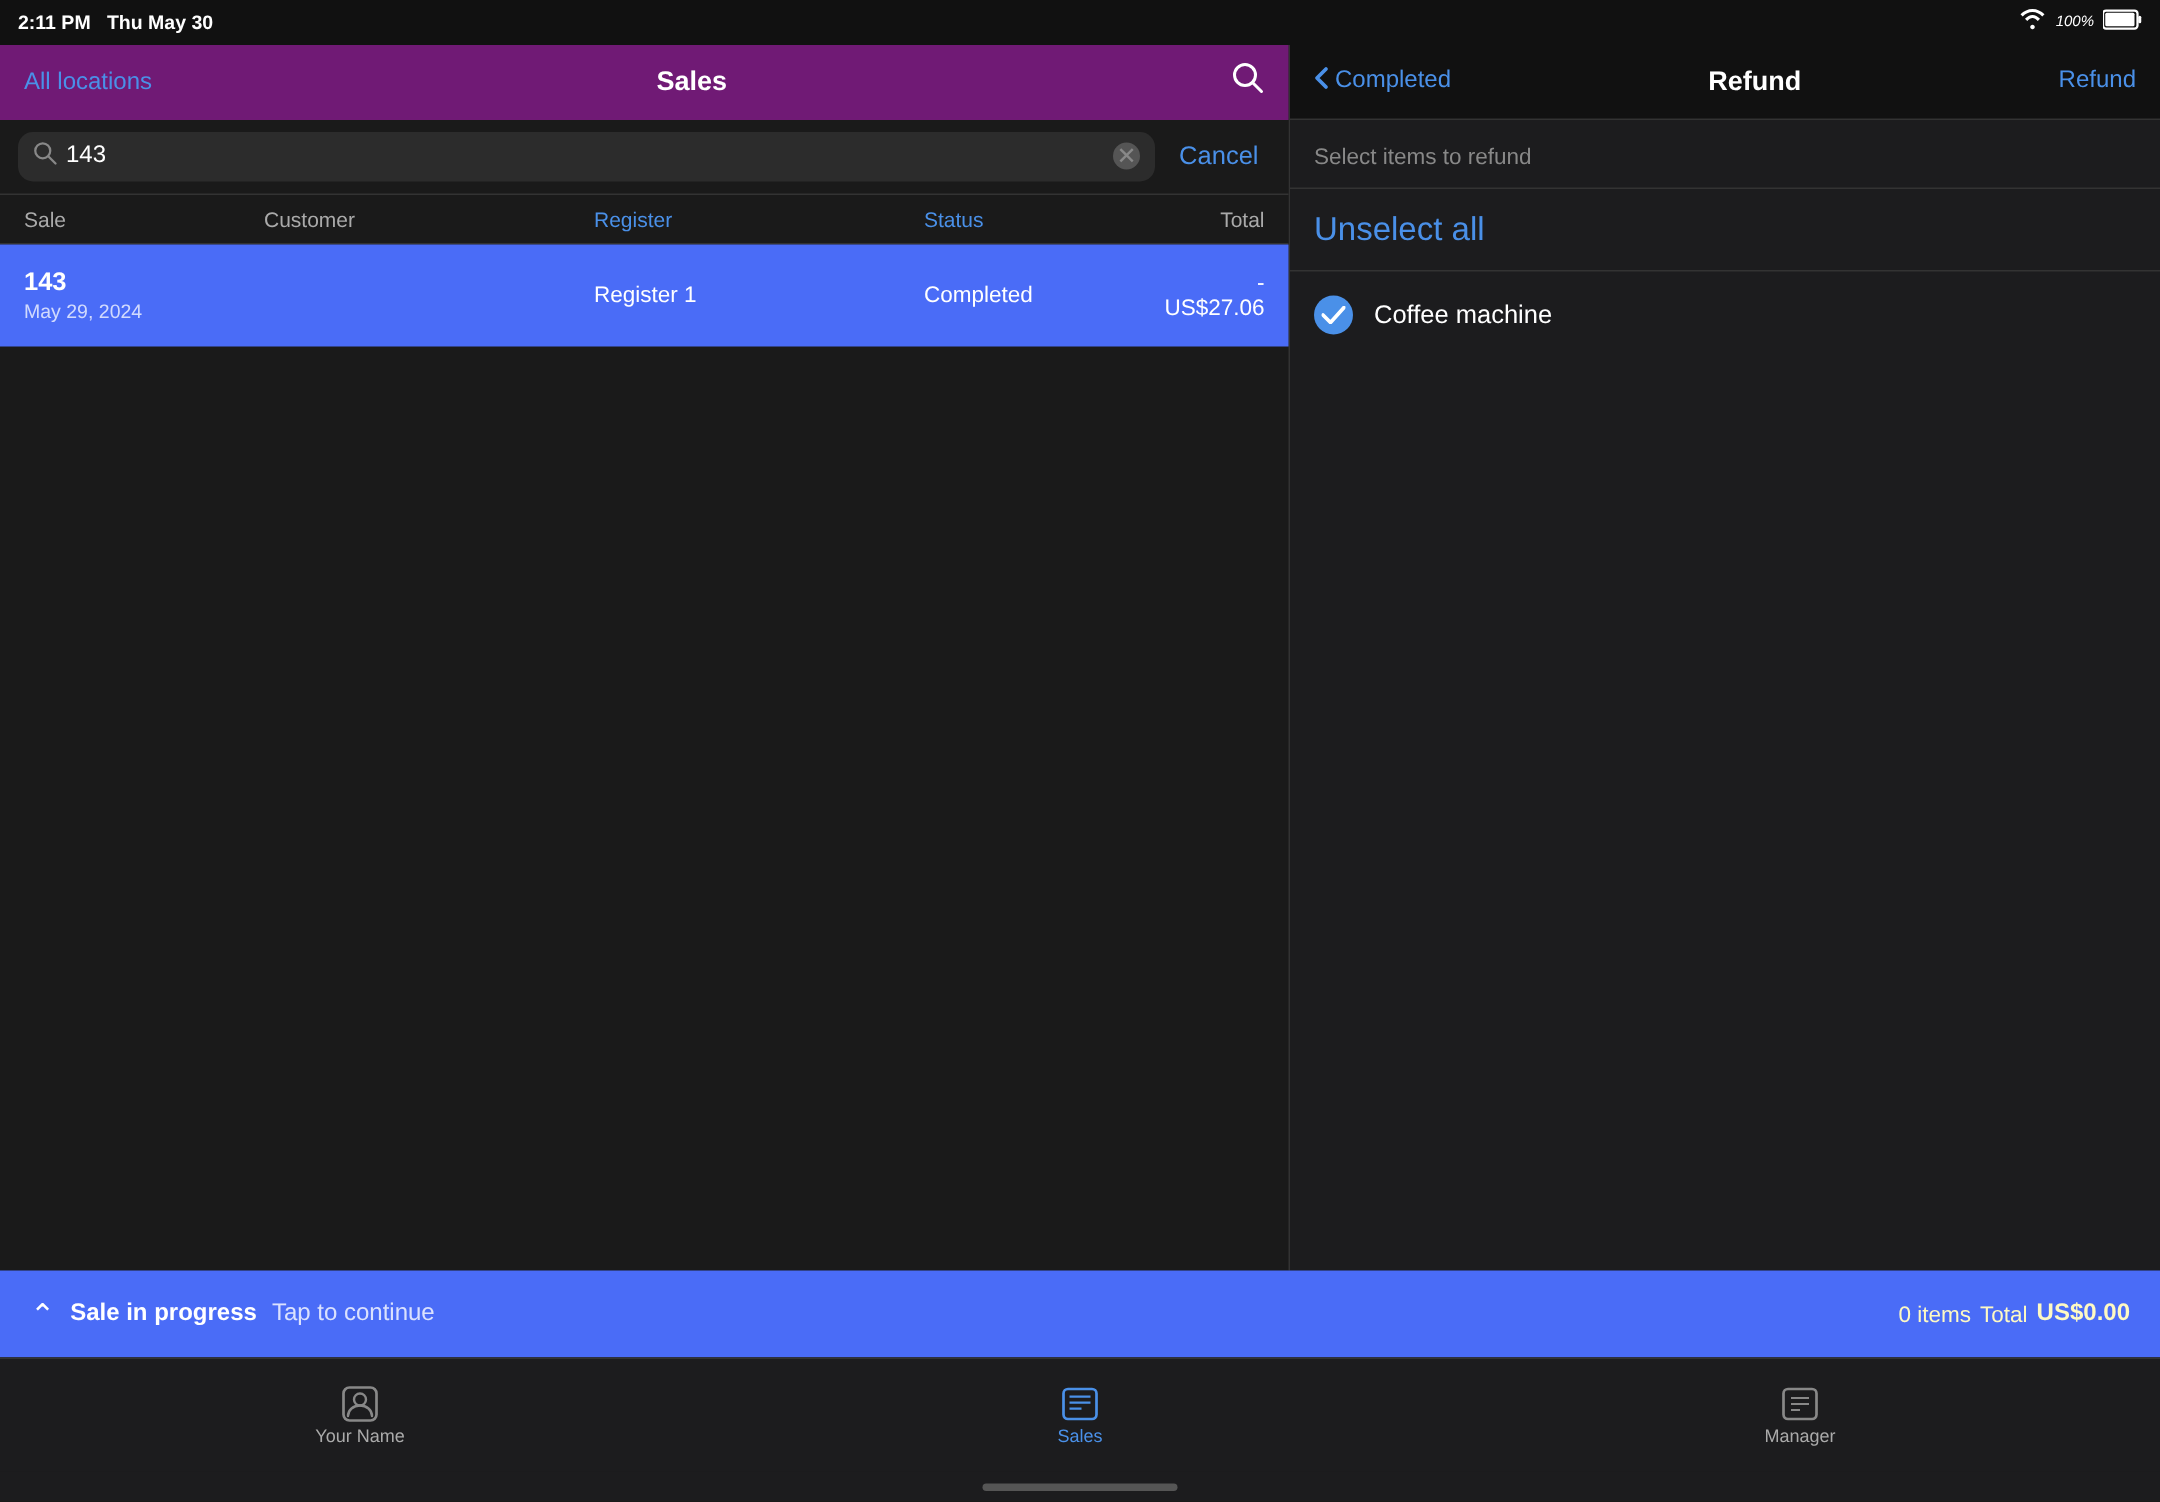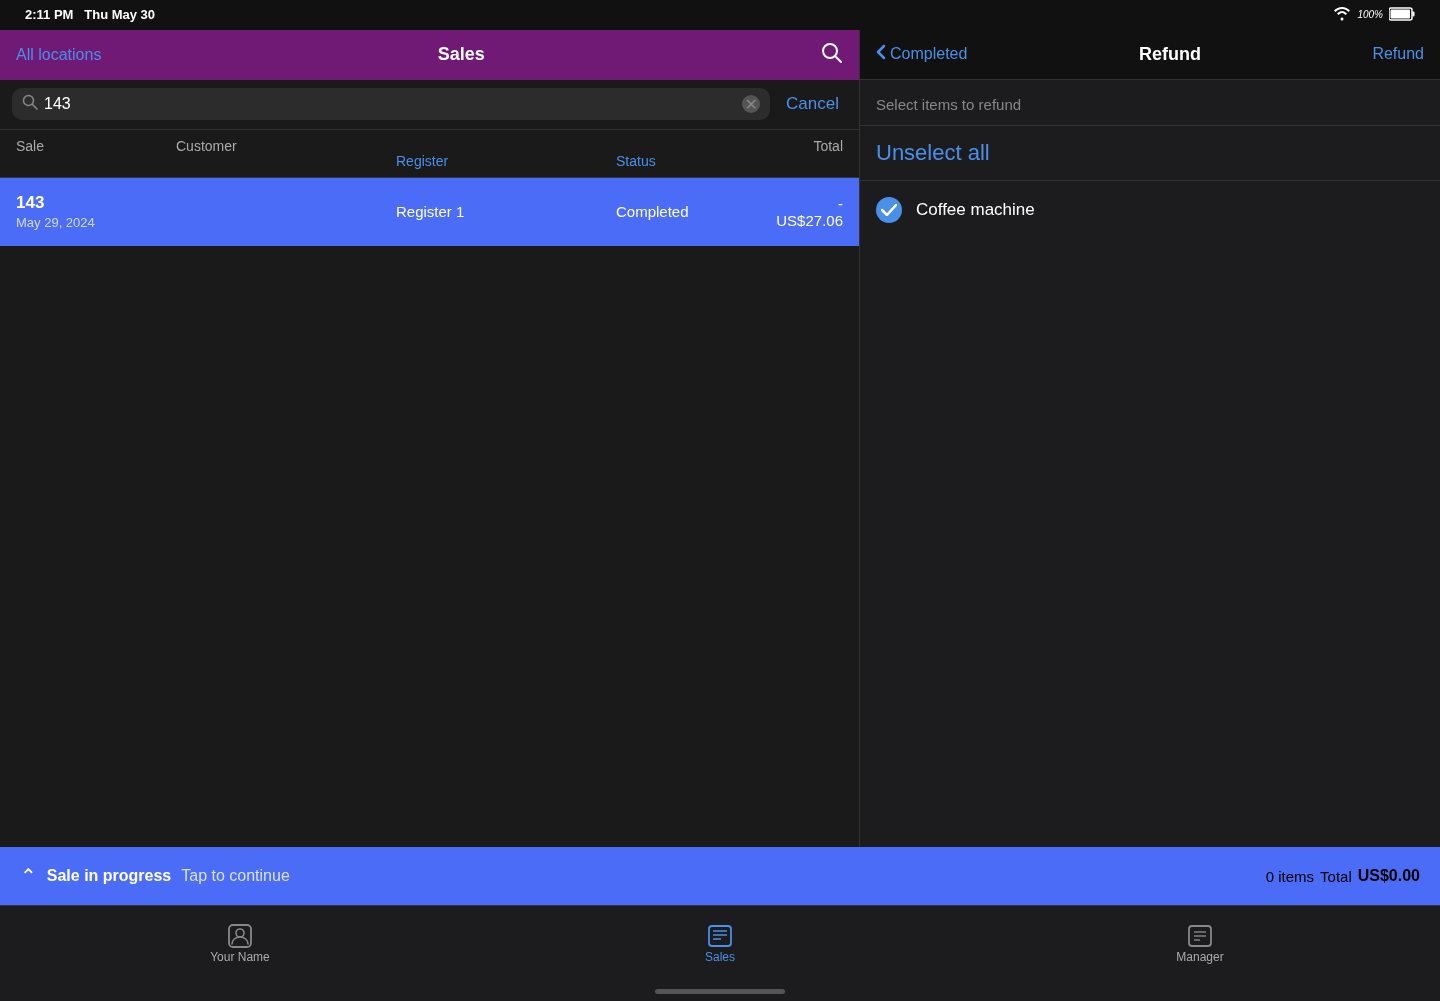--- a/index.html
+++ b/index.html
@@ -11,21 +11,21 @@
       color: #ffffff;
       overflow: hidden;
       position: relative;
     }
 
     
     .status-bar {
       display: flex;
       justify-content: space-between;
       align-items: center;
-      padding: 6px 25px;
+      padding: 6px 12px;
       background: #111111;
       height: 30px;
     }
     .status-time {
       font-size: 13px;
       font-weight: 600;
       color: #fff;
     }
     .status-right {
       display: flex;
@@ -124,21 +124,20 @@
       grid-template-columns: 160px 220px 220px 160px 1fr;
       padding: 8px 16px;
       background: #1a1a1a;
       border-bottom: 1px solid #333;
       font-size: 14px;
       color: #aaa;
     }
     .table-header .col-register,
     .table-header .col-status {
       color: #4a90e8;
-      margin-top: 15px;
     }
     .table-header .col-total {
       text-align: right;
     }
 
     
     .table-row {
       display: grid;
       grid-template-columns: 160px 220px 220px 160px 1fr;
       padding: 10px 16px;
@@ -259,21 +258,21 @@
       font-size: 16px;
       font-weight: 600;
       color: #fff;
     }
     .tap-continue {
       font-size: 16px;
       color: rgba(255,255,255,0.8);
     }
     .sale-progress-right {
       font-size: 15px;
-      color: #000000;
+      color: #fef9c3;
       display: flex;
       align-items: flex-end;
       gap: 6px;
     }
     .sale-total-amount {
       font-size: 16px;
       font-weight: 700;
     }
 
     

